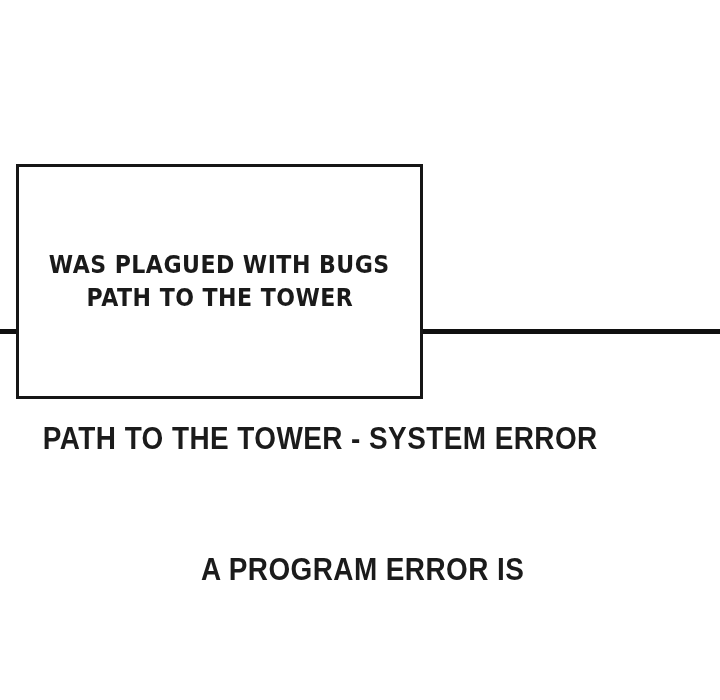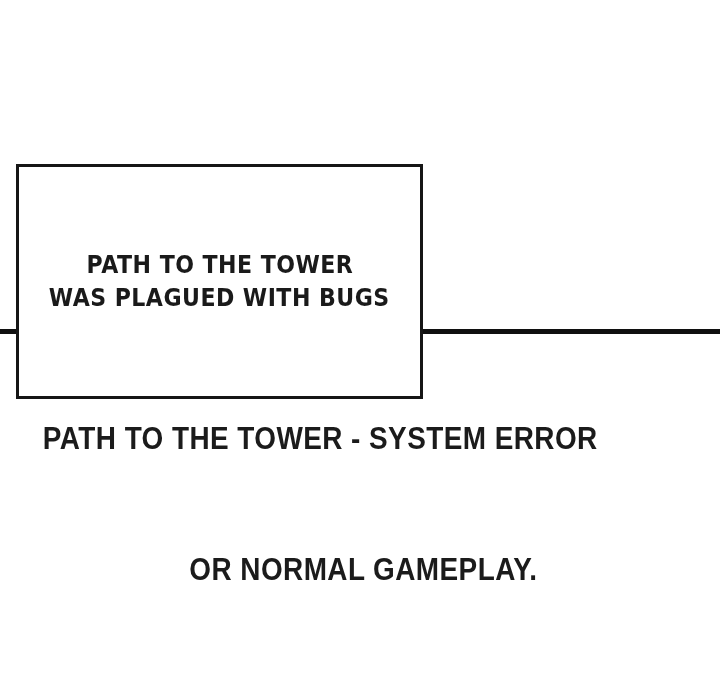--- a/index.html
+++ b/index.html
@@ -97,30 +97,30 @@
 </style>
 </head>
 <body>
 
 <div id="panel">
 
   <div class="hline"></div>
 
   <div class="speech-box">
     <div class="speech-line">
-      <span>PATH TO THE TOWER</span>
+      <span>WAS PLAGUED WITH BUGS</span>
     </div>
     <div class="speech-line">
-      <span>WAS PLAGUED WITH BUGS</span>
+      <span>PATH TO THE TOWER</span>
     </div>
   </div>
 
   <div class="caption">
     <span class="cond">PATH TO THE TOWER - SYSTEM ERROR</span>
   </div>
 
   <div class="errmsg">
     <div class="err-line">
-      <span class="cond">OR NORMAL GAMEPLAY.</span>
+      <span class="cond">A PROGRAM ERROR IS</span>
     </div>
   </div>
 
 </div>
 
 </body></html>

